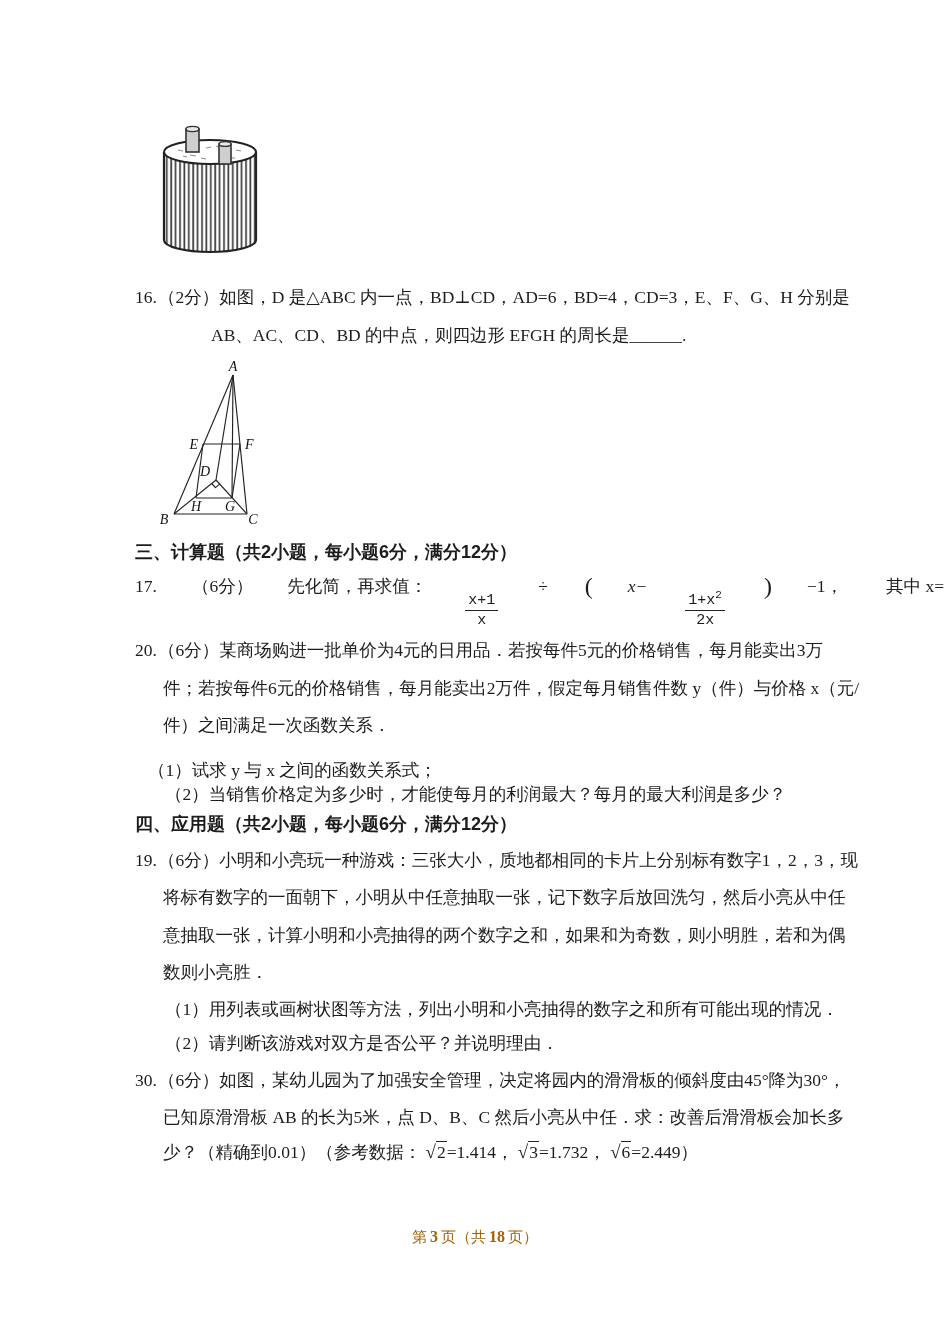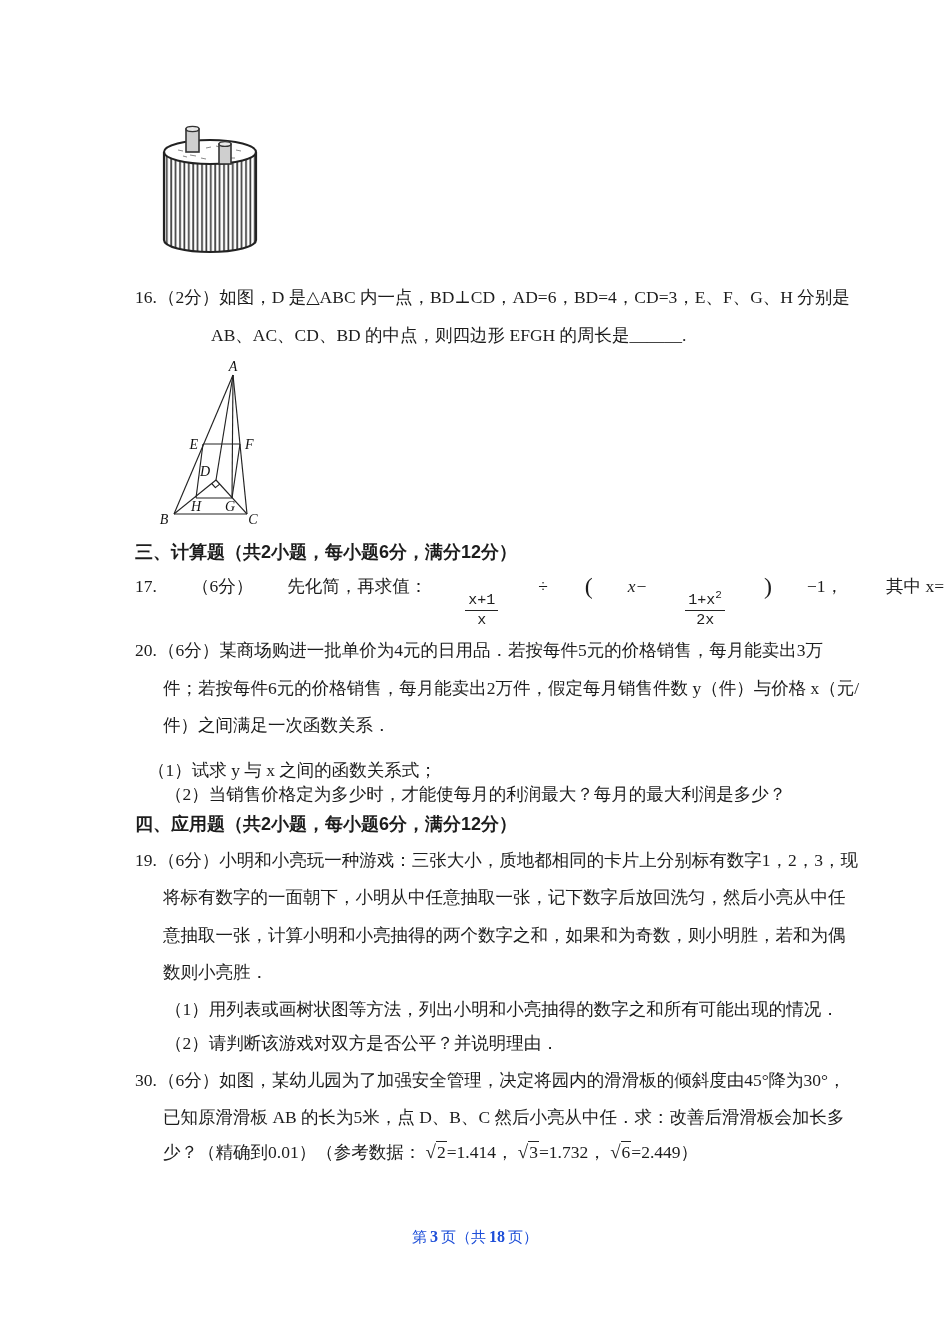--- a/index.html
+++ b/index.html
@@ -14,21 +14,21 @@
   .formula-line{display:flex;align-items:flex-start;height:50px;gap:34px;}
   .frac{display:inline-block;text-align:center;vertical-align:middle;margin:0 4px;
         font-family:"Liberation Mono","DejaVu Sans Mono",monospace;font-size:15px;line-height:1.15;}
   .frac .fnum{display:block;border-bottom:1.5px solid #222;padding:0 3px 1px 3px;margin-top:18px;}
   .frac .fden{display:block;padding-top:1px;}
   .frac sup{font-size:11px;vertical-align:6px;line-height:0;}
   .big-paren{font-size:24px;font-weight:400;margin:0 1px;}
   .sqrt{white-space:nowrap;}
   .sqrt .rsym{font-size:19px;}
   .sqrt .rad{border-top:1.4px solid #222;padding:0 1px;}
-  .footer{position:absolute;left:0;right:0;text-align:center;font-size:15px;color:#1d4ed8;}
+  .footer{position:absolute;left:0;right:0;text-align:center;font-size:15px;color:#a16207;}
   .footer b{font-size:16px;}
   svg text{font-family:"Liberation Serif","DejaVu Serif",serif;font-style:italic;font-size:14px;fill:#111;}
 </style>
 </head>
 <body>
 
 <div class="line" style="top:120px;left:156px;">
   <svg width="110" height="140" viewBox="0 0 110 140">
     <defs>
       <pattern id="hatch" width="4.4" height="8" patternUnits="userSpaceOnUse">

